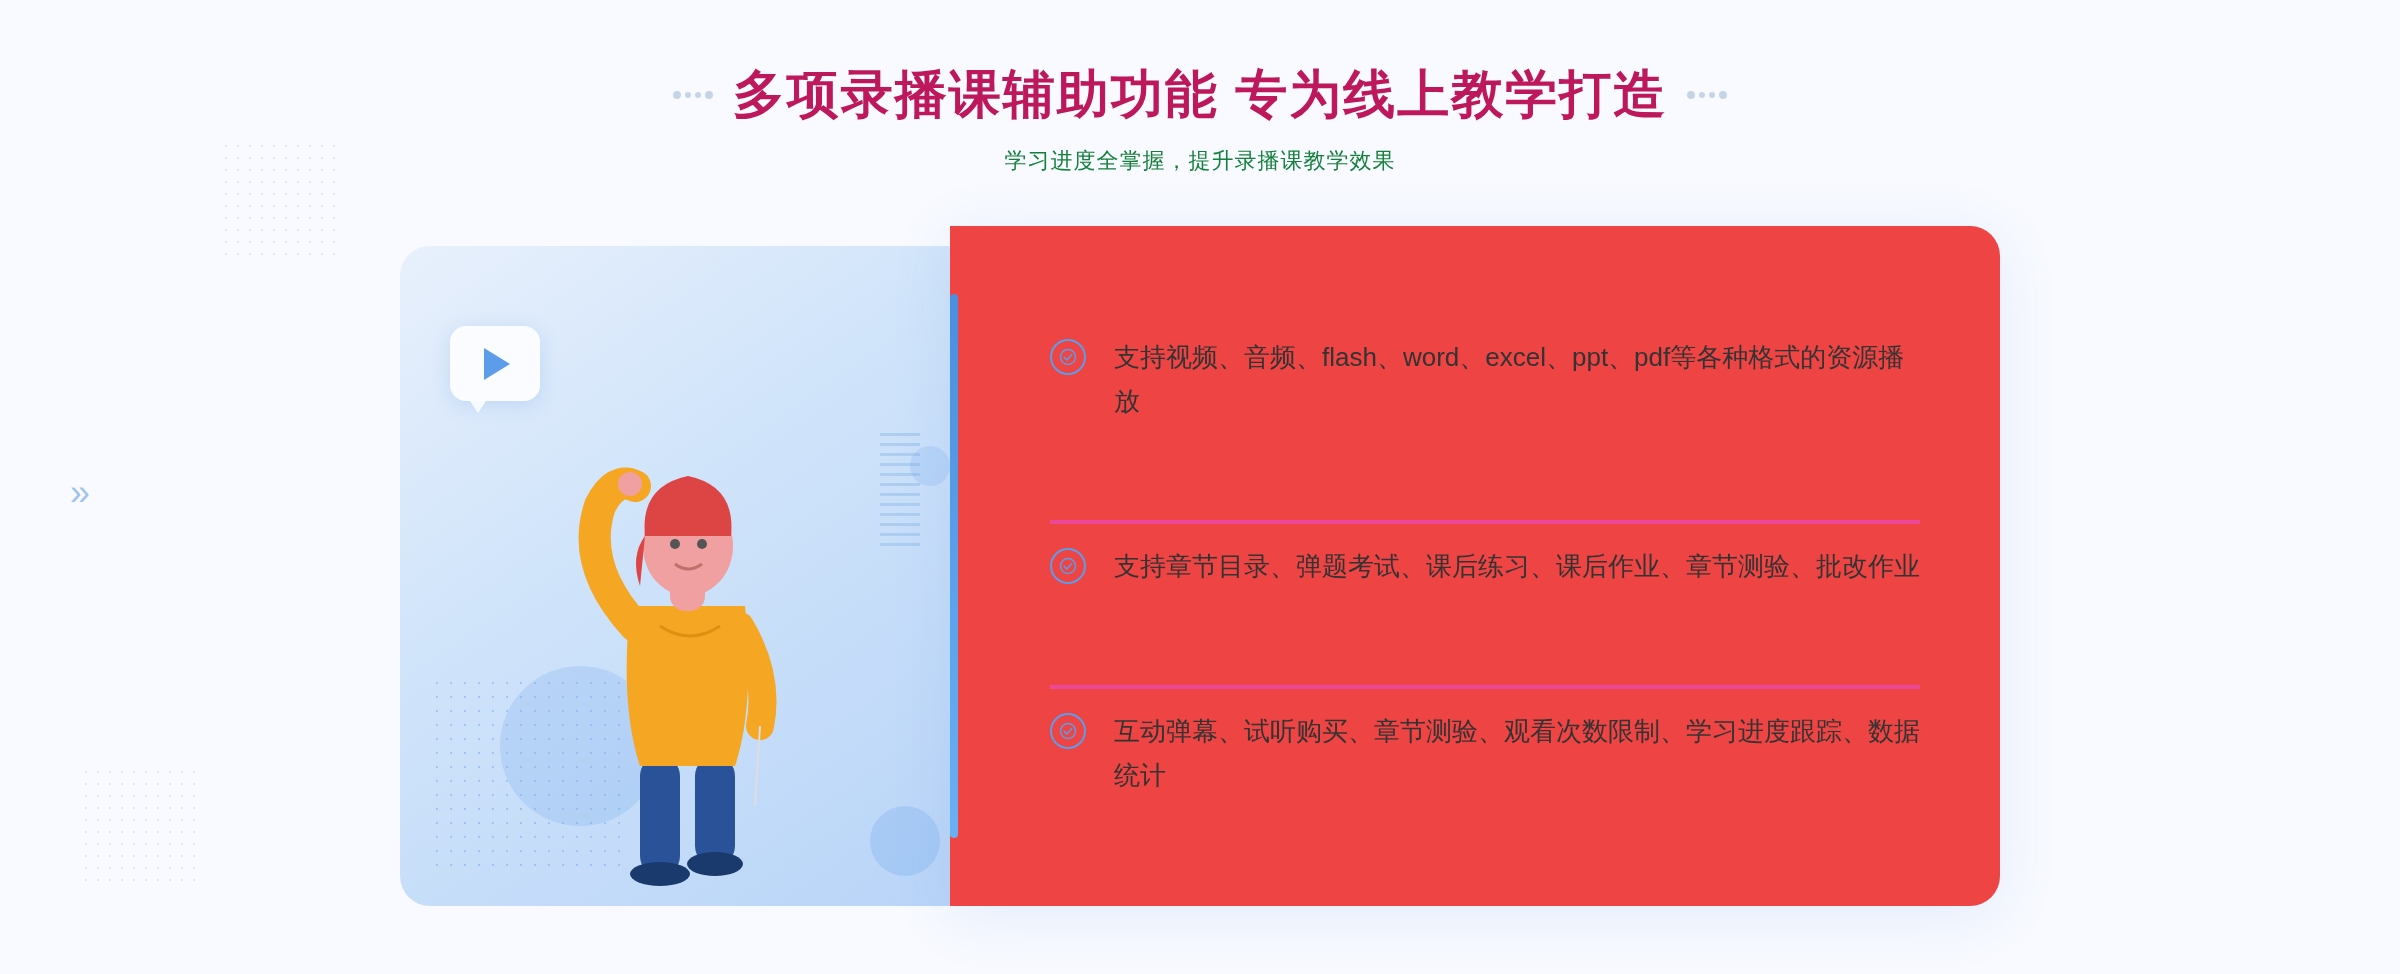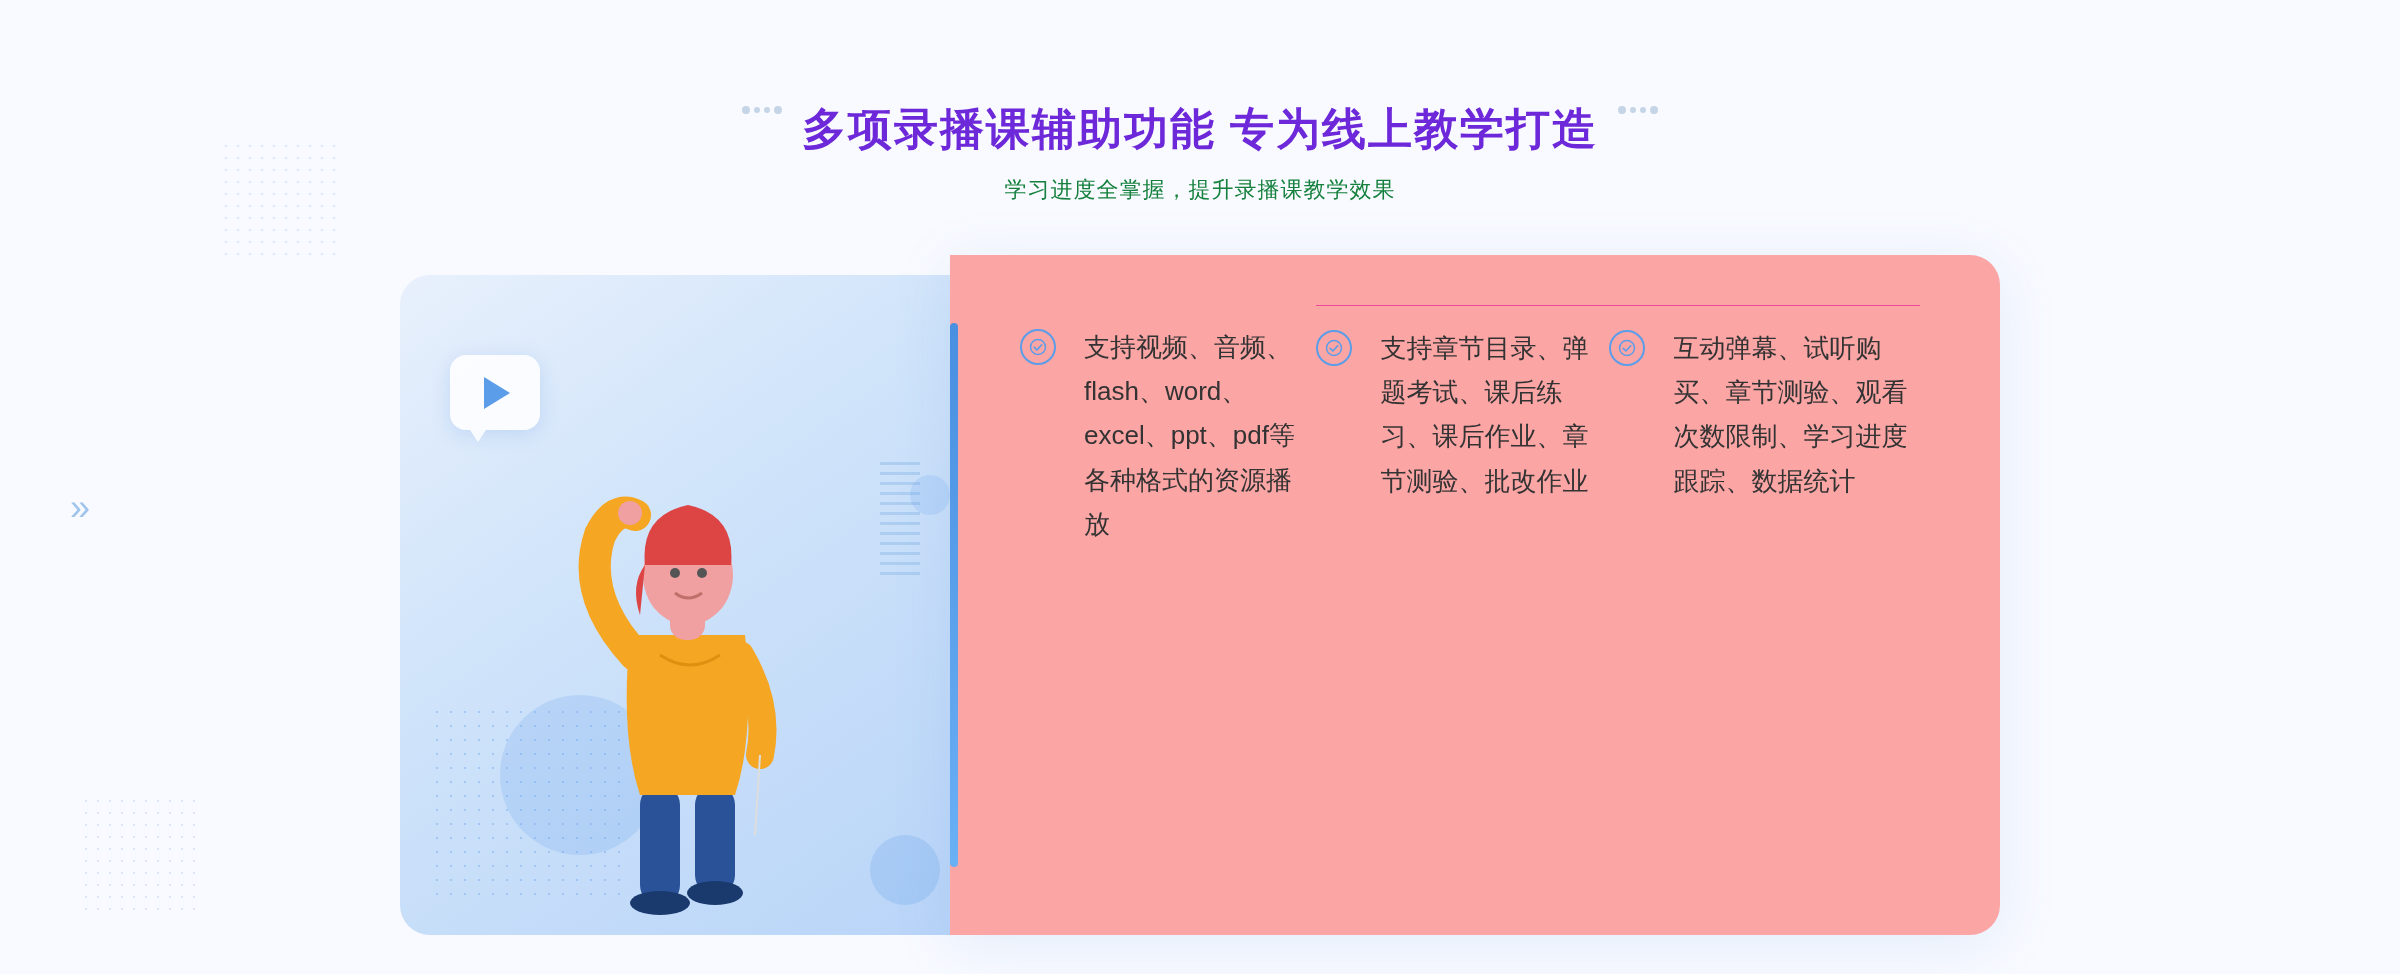--- a/index.html
+++ b/index.html
@@ -83,25 +83,24 @@
       background: #c5d5e8;
       display: inline-block;
     }
 
     .title-decoration .dot-large {
       width: 8px;
       height: 8px;
     }
 
     .main-title {
-      font-size: 44px;
+      font-size: 52px;
       font-weight: 600;
-      color: #6d28d9;
+      color: #be185d;
       letter-spacing: 2px;
-      margin-top: 40px;
     }
 
     .sub-title {
       font-size: 22px;
       color: #15803d;
       font-weight: 400;
       letter-spacing: 1px;
     }
 
     
@@ -240,41 +239,41 @@
       bottom: 0;
       left: 50%;
       transform: translateX(-50%);
       width: 300px;
       height: 500px;
     }
 
     
     .features-panel {
       flex: 1;
-      background: #fca5a5;
+      background: #ef4444;
       border-radius: 0 30px 30px 0;
       margin-left: -30px;
-      padding: 50px 80px 50px 70px;
-      display: flex;
-      flex-direction: row;
+      padding: 50px 80px 50px 100px;
+      display: flex;
+      flex-direction: column;
       justify-content: space-around;
       box-shadow: 0 10px 60px rgba(80,130,210,0.12);
       z-index: 2;
       position: relative;
     }
 
     .feature-item {
       display: flex;
       align-items: flex-start;
       gap: 28px;
       padding: 20px 0;
     }
 
     .feature-item + .feature-item {
-      border-top: 1px solid #ec4899;
+      border-top: 4px solid #ec4899;
     }
 
     .check-icon {
       flex-shrink: 0;
       width: 36px;
       height: 36px;
       border-radius: 50%;
       border: 2px solid #5b9de8;
       display: flex;
       align-items: center;

